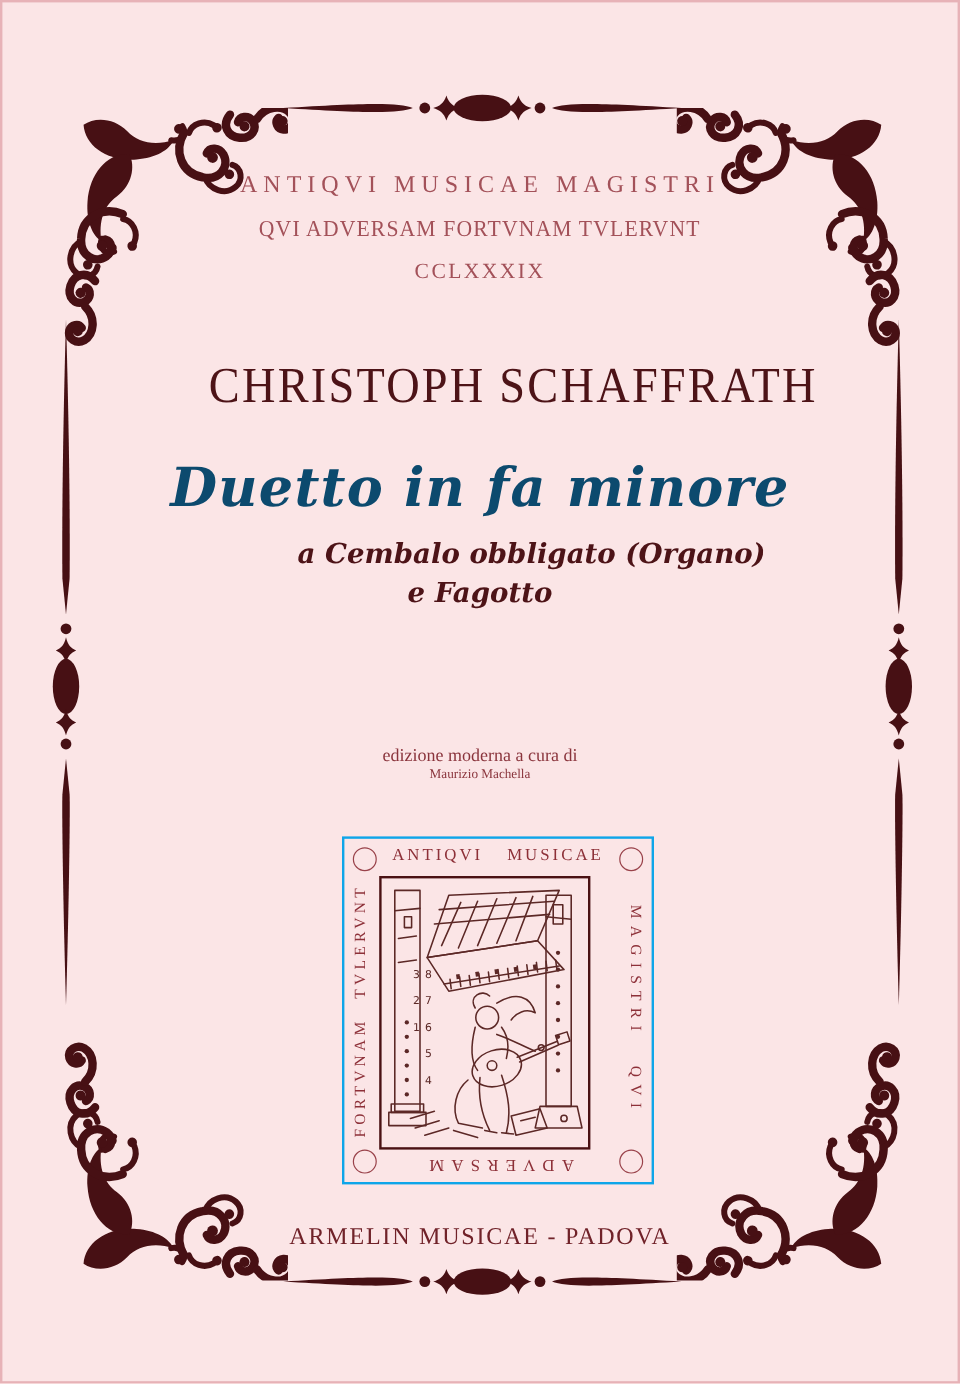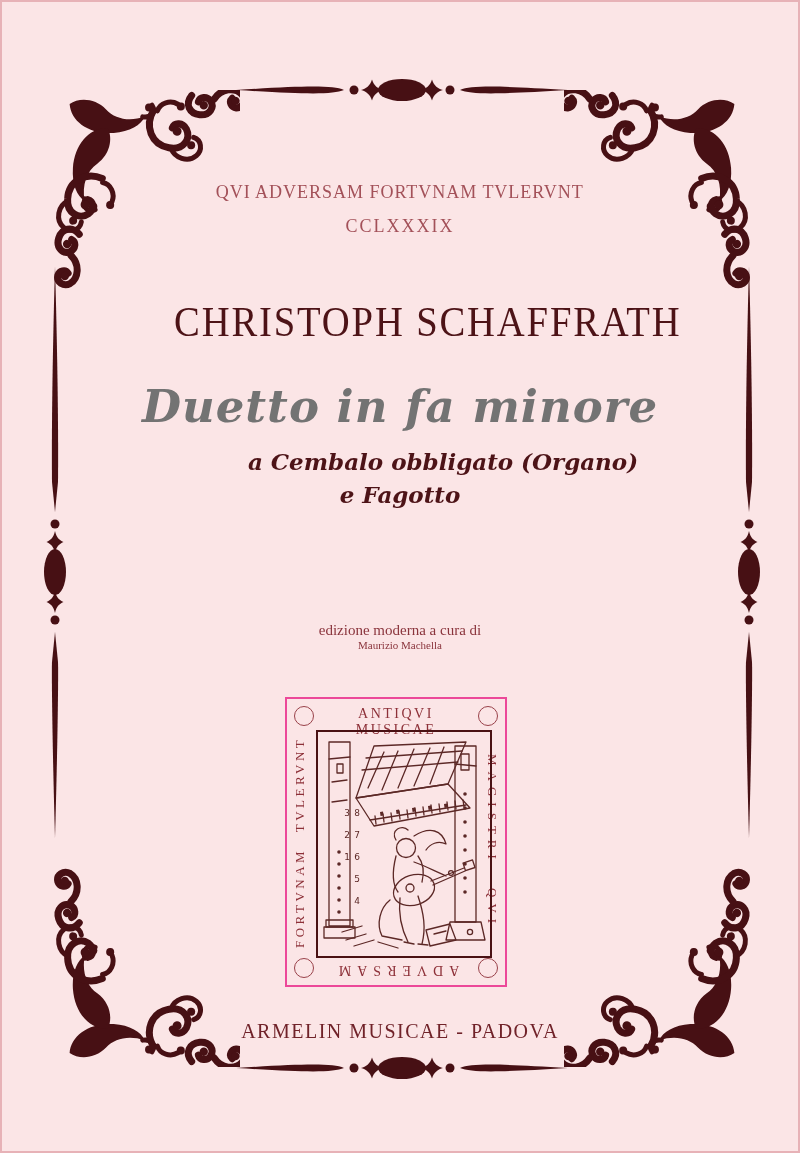--- a/index.html
+++ b/index.html
@@ -14,21 +14,21 @@
   }
   .abs{position:absolute;}
   .ctr{left:0;width:100%;text-align:center;}
   
   .masthead-1{top:141px;font-size:20px;letter-spacing:5px;color:#a35159;}
   .masthead-2{top:179px;font-size:19px;letter-spacing:1px;color:#a35159;}
   .masthead-2 span{display:inline-block;transform:scaleX(.95);}
   .masthead-3{top:214px;font-size:18px;letter-spacing:2px;color:#a35159;}
   .composer{top:296px;font-size:42px;color:#4d1317;margin-left:28px;}
   .composer span{display:inline-block;transform:scaleX(.92);letter-spacing:2px;}
-  .worktitle{top:378px;font-size:45px;color:#737373;
+  .worktitle{top:378px;font-size:45px;color:#0c4a6e;
              font-family:"DejaVu Serif", serif;font-style:italic;font-weight:bold;letter-spacing:1px;}
   .scoring1{top:446px;font-size:23px;color:#4d1317;
             font-family:"DejaVu Serif", serif;font-style:italic;font-weight:bold;margin-left:43px;}
   .scoring2{top:479px;font-size:23px;color:#4d1317;
             font-family:"DejaVu Serif", serif;font-style:italic;font-weight:bold;}
   .edition1{top:620px;font-size:15px;color:#8a343c;}
   .edition2{top:637px;font-size:11px;color:#8a343c;}
   .publisher{top:1018px;font-size:20px;letter-spacing:1.5px;color:#702229;}
   
   .orn{color:#471014;}
@@ -37,22 +37,22 @@
   .c-tr{left:562px;top:88px;}
   .c-bl{left:38px;top:865px;}
   .c-br{left:562px;top:865px;}
   .divider{width:340px;height:26px;left:230px;}
   .d-top{top:75px;}
   .d-bot{top:1053px;}
   .siderule{width:26px;height:576px;top:262px;}
   .s-left{left:40px;}
   .s-right{left:734px;}
   
-  .logo{left:283px;top:695px;width:222px;height:290px;
-        box-sizing:border-box;border:2px solid #ec4899;}
+  .logo{left:283px;top:695px;width:260px;height:290px;
+        box-sizing:border-box;border:2px solid #0ea5e9;}
   .logo-circle{box-sizing:border-box;width:20px;height:20px;border:1.5px solid #99424a;
                border-radius:50%;position:absolute;}
   .lc-tl{left:7px;top:7px;} .lc-tr{right:7px;top:7px;}
   .lc-bl{left:7px;bottom:7px;} .lc-br{right:7px;bottom:7px;}
   .logo-top{position:absolute;top:7px;left:30px;right:30px;text-align:center;
             font-size:14px;letter-spacing:2.5px;word-spacing:14px;color:#8d3038;}
   .logo-bottom{position:absolute;bottom:7px;left:30px;right:30px;text-align:center;
             font-size:14px;letter-spacing:6px;color:#8d3038;transform:rotate(180deg);}
   .logo-left{position:absolute;left:5px;top:30px;bottom:30px;width:22px;
             writing-mode:vertical-rl;transform:rotate(180deg);text-align:center;
@@ -150,20 +150,21 @@
       <use href="#spindleH"></use>
     </svg>
 
   <svg class="abs siderule s-left" viewBox="0 0 26 576">
       <use href="#spindleV"></use>
     </svg>
   <svg class="abs siderule s-right" viewBox="0 0 26 576">
       <use href="#spindleV"></use>
     </svg>
 
+  <div class="abs ctr masthead-1">ANTIQVI MUSICAE MAGISTRI</div>
   <div class="abs ctr masthead-2"><span>QVI ADVERSAM FORTVNAM TVLERVNT</span></div>
   <div class="abs ctr masthead-3">CCLXXXIX</div>
 
   <div class="abs ctr composer"><span>CHRISTOPH SCHAFFRATH</span></div>
   <div class="abs ctr worktitle">Duetto in fa minore</div>
   <div class="abs ctr scoring1">a Cembalo obbligato (Organo)</div>
   <div class="abs ctr scoring2">e Fagotto</div>
 
   <div class="abs ctr edition1">edizione moderna a cura di</div>
   <div class="abs ctr edition2">Maurizio Machella</div>

